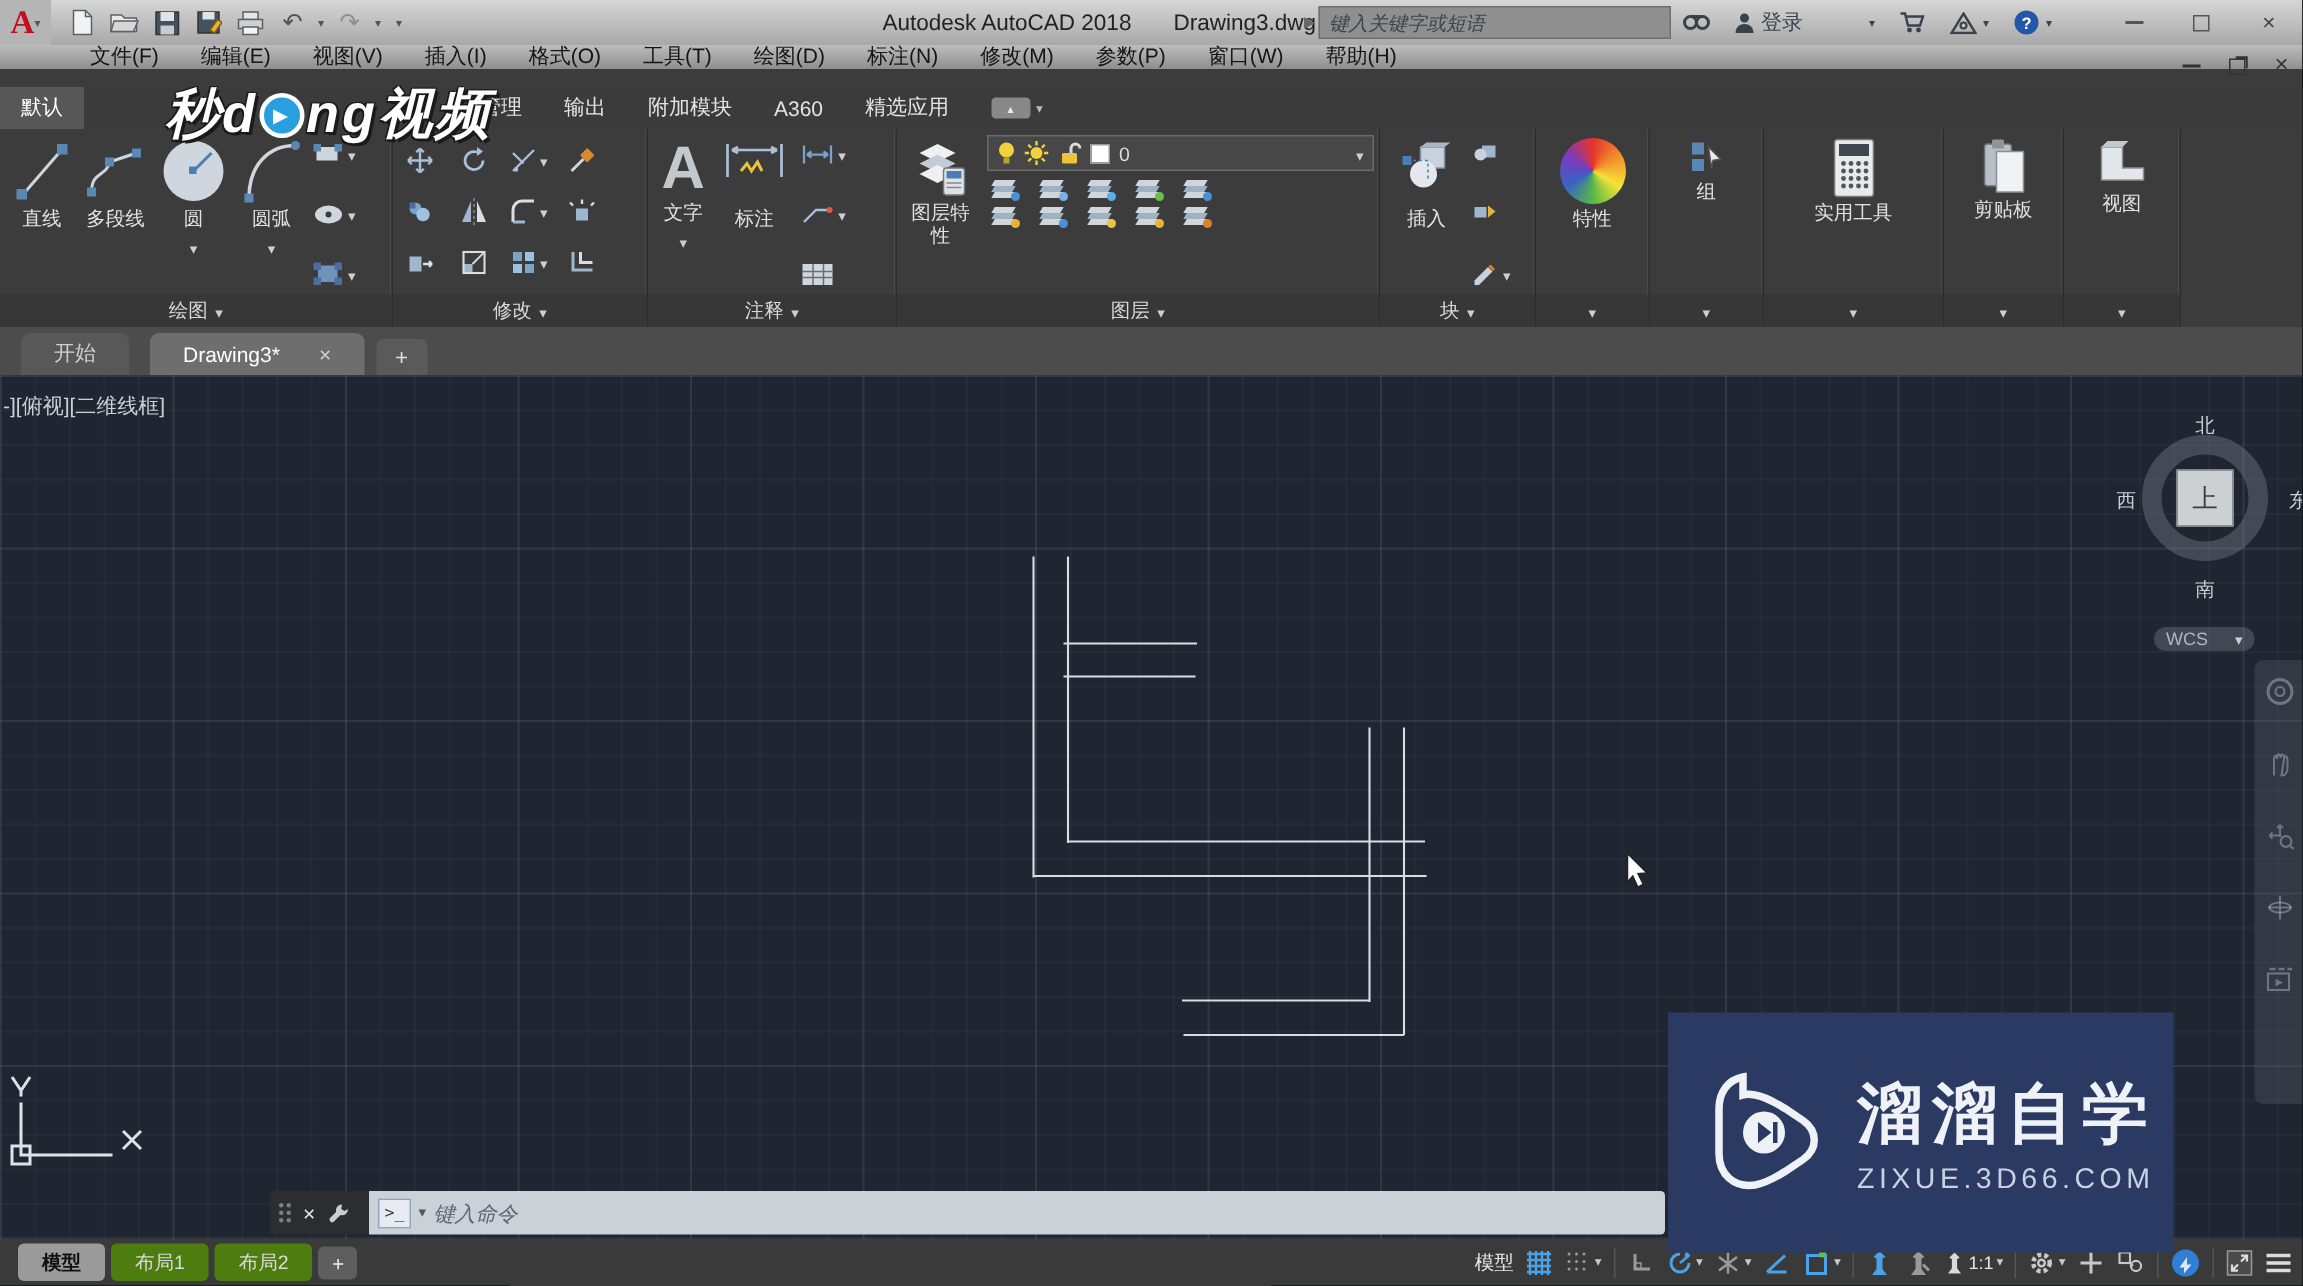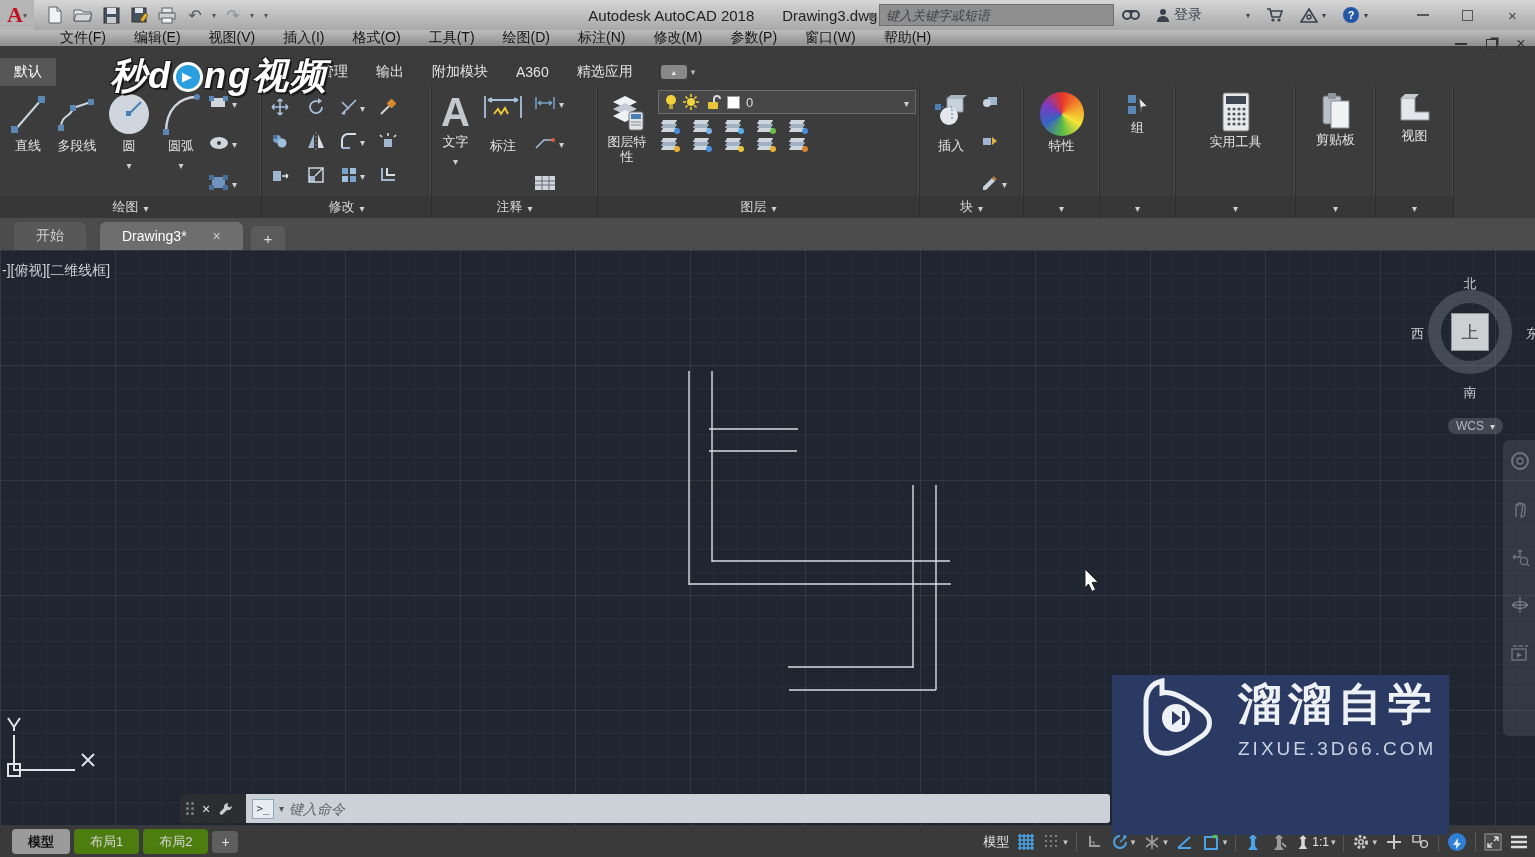--- a/index.html
+++ b/index.html
@@ -109,21 +109,21 @@
   .viewcube { position:absolute; right:10px; top:28px; width:110px; height:130px; }
   .vc-ring { position:absolute; left:13px; top:12px; width:84px; height:84px; border-radius:50%;
     border:13px solid rgba(125,135,148,.38); }
   .vc-face { position:absolute; left:36px; top:35px; width:38px; height:38px; background:#cdd0d3;
     border:1px solid #8d9196; color:#3a3f45; font-size:17px; display:flex; align-items:center; justify-content:center; }
   .vc-n { position:absolute; left:50%; transform:translateX(-50%); top:-3px; color:#c9ced4; font-size:13px; }
   .vc-s { position:absolute; left:50%; transform:translateX(-50%); top:106px; color:#c9ced4; font-size:13px; }
   .vc-w { position:absolute; left:-4px; top:47px; color:#c9ced4; font-size:13px; }
   .vc-e { position:absolute; right:-14px; top:47px; color:#c9ced4; font-size:13px; }
   .wcs-pill { position:absolute; right:32px; top:168px; background:rgba(130,138,148,.35);
-    border-radius:8px; color:#aeb6bf; font-size:12px; padding:1px 8px; display:flex; gap:6px; align-items:center; }
+    border-radius:8px; color:#aeb6bf; font-size:12px; padding:1px 8px; display:flex; gap:18px; align-items:center; }
 
   
   .navbar { position:absolute; right:-16px; top:190px; width:48px; height:296px;
     background:rgba(86,94,106,.35); border-radius:6px; display:flex; flex-direction:column;
     align-items:flex-start; padding:10px 0 0 6px; gap:26px; color:rgba(200,208,218,.4); }
   .nav-ico { width:22px; height:22px; display:flex; align-items:center; justify-content:center; }
 
   
   .ucs { position:absolute; left:0; top:460px; }
 
@@ -138,21 +138,21 @@
     border-radius:0 3px 3px 0; }
   .cmd-btn { width:22px; height:20px; background:#e8ecf2; border:1px solid #8fa6c0; color:#2d3b4e;
     font-size:11px; display:flex; align-items:center; justify-content:center; font-family:"DejaVu Sans Mono",monospace; }
   .cmd-caret { color:#555; font-size:10px; }
   .cmd-input { flex:1; border:none; background:transparent; outline:none; font-size:14px;
     font-style:italic; color:#14532d; }
   .cmd-input::placeholder { color:#60666e; font-style:italic; }
 
   
   .wm-card { position:absolute; left:1112px; top:675px; width:337px; height:160px; background:#2b3a63;
-    z-index:20; display:flex; align-items:flex-start; padding-left:28px; gap:20px; }
+    z-index:20; display:flex; align-items:center; padding-left:28px; gap:20px; }
   .wm-text .wm-title { color:#eef1f6; font-size:44px; letter-spacing:6px; font-weight:bold; }
   .wm-text .wm-url { color:#c9d2e2; font-size:19px; letter-spacing:3px; margin-top:4px; }
 
   
   .statusbar { position:absolute; left:0; top:826px; width:1535px; height:31px; background:#3a3a3a;
     display:flex; align-items:center; }
   .layout-tabs { display:flex; align-items:flex-end; height:31px; padding-left:12px; gap:4px; align-items:center; }
   .ltab { height:25px; padding:0 16px; display:flex; align-items:center; font-size:13px;
     border-radius:4px; background:#4d7c0f; color:#d9d9d9; }
   .ltab.active { background:#9a9a9a; color:#111; font-weight:bold; }

